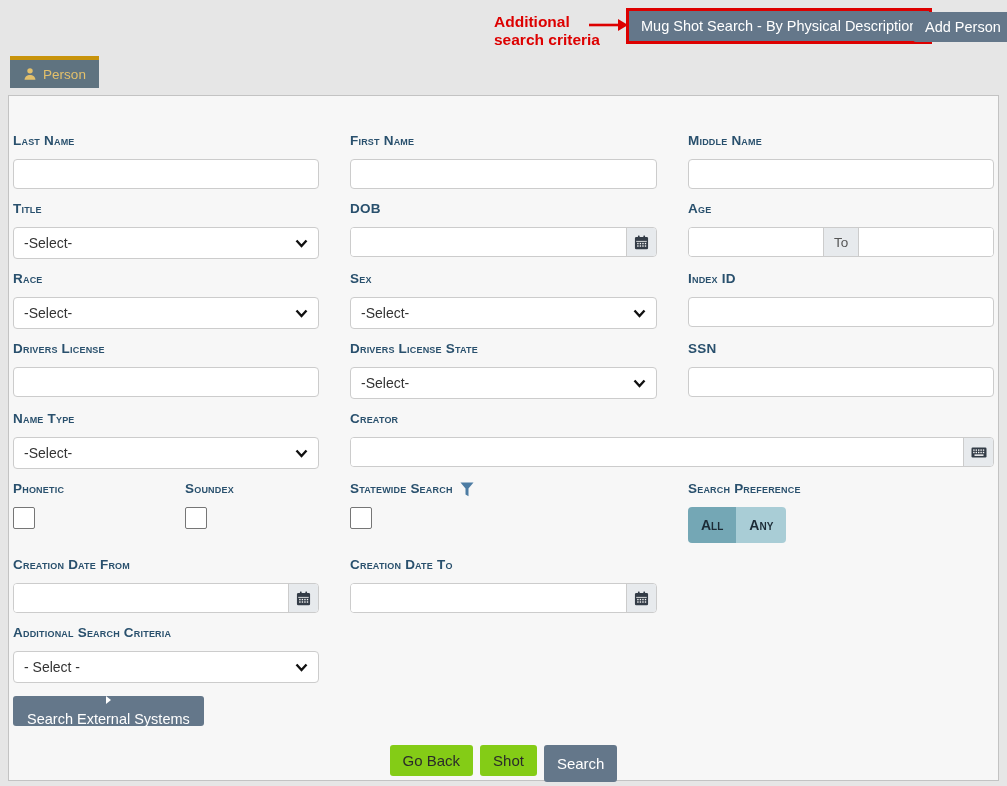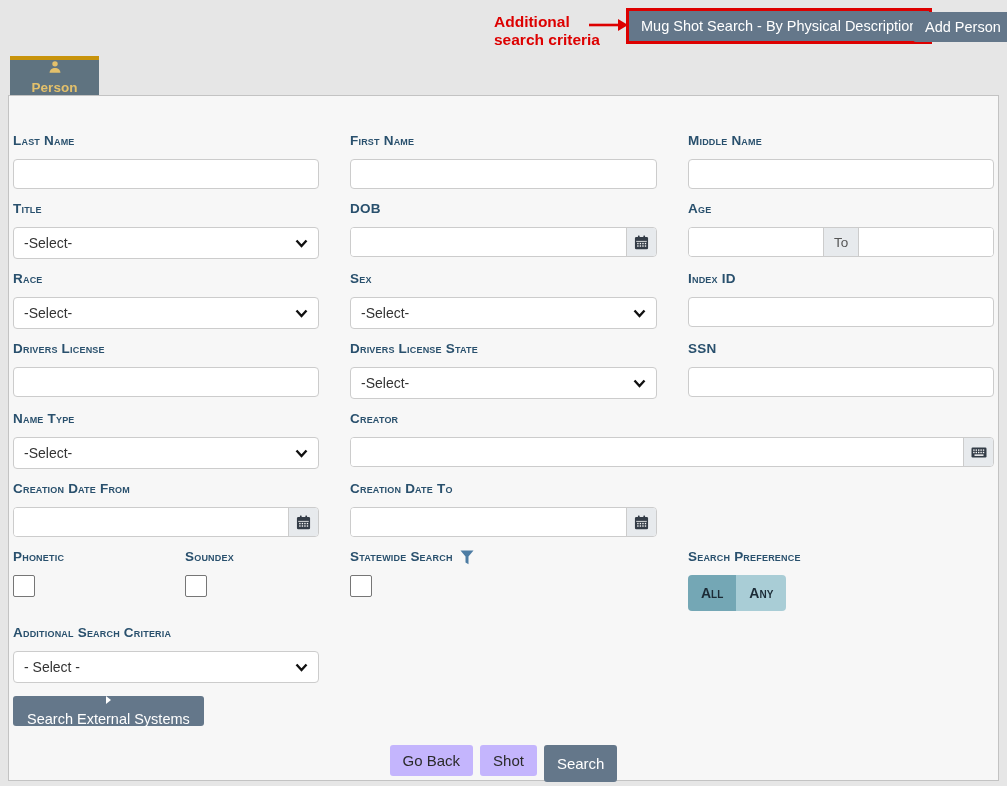--- a/index.html
+++ b/index.html
@@ -27,24 +27,24 @@
     height: 30px; padding: 0 12px; font-size: 14.5px;
     font-family: "Liberation Sans", sans-serif;
     border-radius: 2px; cursor: pointer; white-space: nowrap;
   }
   .red-box .btn-slate { border-radius: 0; }
   .add-person { position: absolute; left: 913px; top: 12px; border-radius: 3px; }
 
   
   .tab-row { margin-left: 10px; height: 39px; display: flex; }
   .tab {
-    width: 89px; height: 39px; background: #5f7380;
+    width: 89px; height: 32px; background: #5f7380;
     border-top: 4px solid #c8940c;
     display: flex; align-items: center; justify-content: center; gap: 6px;
-    color: #e3c06b; font-weight: bold; font-size: 13.5px; cursor: pointer; flex-direction: column;
+    color: #e3c06b; font-weight: normal; font-size: 13.5px; cursor: pointer;
   }
 
   
   .panel {
     margin: 0 8px; width: 991px; height: 686px;
     background: #f7f7f7; border: 1px solid #c3c3c3;
     padding: 37px 4px 0 4px;
   }
   .frow { display: flex; gap: 31px; margin-bottom: 12px; }
   .col1 { width: 306px; } .col2 { width: 307px; } .col3 { width: 306px; }
@@ -121,21 +121,21 @@
     width: 0; height: 0;
     border-left: 5px solid #ffffff;
     border-top: 4.5px solid transparent;
     border-bottom: 4.5px solid transparent;
     display: inline-block;
   }
 
   
   .actions { margin-top: 19px; display: flex; justify-content: center; gap: 7px; }
   .btn-gold {
-    height: 31px; background: #c4b5fd; color: #2a2a2a; border: none;
+    height: 31px; background: #84cc16; color: #2a2a2a; border: none;
     border-radius: 3px; padding: 0 13px; font-size: 15px;
     font-family: "Liberation Sans", sans-serif; cursor: pointer;
   }
   .btn-search {
     height: 37px; background: #64778a; color: #ffffff; border: none;
     border-radius: 3px; padding: 0 13px; font-size: 15px;
     font-family: "Liberation Sans", sans-serif; cursor: pointer;
   }
 </style>
 </head>
@@ -317,20 +317,50 @@
                 <rect x="11.8" y="5.8" width="1.4" height="1.4"></rect>
               <rect x="3.5" y="8.4" width="9" height="1.5"></rect>
             </g>
           </svg>
         </span>
       </div>
     </div>
   </div>
 
   
+  <div class="frow cb-row">
+    <div class="col1 split-col">
+      <div class="sub-a">
+        <span class="flabel">Phonetic</span>
+        <input type="checkbox" class="cbx" style="">
+      </div>
+      <div class="sub-b">
+        <span class="flabel">Soundex</span>
+        <input type="checkbox" class="cbx" style="">
+      </div>
+    </div>
+    <div class="col2">
+      <span class="flabel label-with-icon">
+        <span>Statewide Search</span>
+        <svg width="14" height="15" viewBox="0 0 15 16">
+          <path d="M0.5 0.5h14l-5.4 6.4v8.4l-3.2-2V6.9z" fill="#4d7ca3"></path>
+        </svg>
+      </span>
+      <input type="checkbox" class="cbx" style="">
+    </div>
+    <div class="col3">
+      <span class="flabel">Search Preference</span>
+      <div class="toggle">
+        <div class="tseg sel">All</div>
+        <div class="tseg unsel">Any</div>
+      </div>
+    </div>
+  </div>
+
+  
   <div class="frow">
     <div class="col1">
       <span class="flabel">Creation Date From</span>
       <div class="igroup">
         <input type="text" value="" style="">
         <span class="addon">
           <svg width="15" height="15" viewBox="0 0 16 16">
             <rect x="4.2" y="0.5" width="1.8" height="3" rx="0.6" fill="#333c47"></rect>
             <rect x="10" y="0.5" width="1.8" height="3" rx="0.6" fill="#333c47"></rect>
             <rect x="1" y="2.2" width="14" height="13" rx="1.4" fill="#333c47"></rect>
@@ -370,50 +400,20 @@
                 <rect x="11.5" y="11" width="1.5" height="1.5"></rect>
             </g>
           </svg>
         </span>
       </div>
     </div>
     <div class="col3"></div>
   </div>
 
   
-  <div class="frow cb-row">
-    <div class="col1 split-col">
-      <div class="sub-a">
-        <span class="flabel">Phonetic</span>
-        <input type="checkbox" class="cbx" style="">
-      </div>
-      <div class="sub-b">
-        <span class="flabel">Soundex</span>
-        <input type="checkbox" class="cbx" style="">
-      </div>
-    </div>
-    <div class="col2">
-      <span class="flabel label-with-icon">
-        <span>Statewide Search</span>
-        <svg width="14" height="15" viewBox="0 0 15 16">
-          <path d="M0.5 0.5h14l-5.4 6.4v8.4l-3.2-2V6.9z" fill="#4d7ca3"></path>
-        </svg>
-      </span>
-      <input type="checkbox" class="cbx" style="">
-    </div>
-    <div class="col3">
-      <span class="flabel">Search Preference</span>
-      <div class="toggle">
-        <div class="tseg sel">All</div>
-        <div class="tseg unsel">Any</div>
-      </div>
-    </div>
-  </div>
-
-  
   <div class="frow" style="margin-bottom:0;">
     <div class="col1">
       <span class="flabel">Additional Search Criteria</span>
       <div class="selectbox">
         <span class="sval">- Select -</span>
         <span class="chev">
           <svg width="13" height="9" viewBox="0 0 13 9">
               <polyline points="1.5,1.5 6.5,7 11.5,1.5" fill="none" stroke="#111" stroke-width="2.4"></polyline>
             </svg>
         </span>

